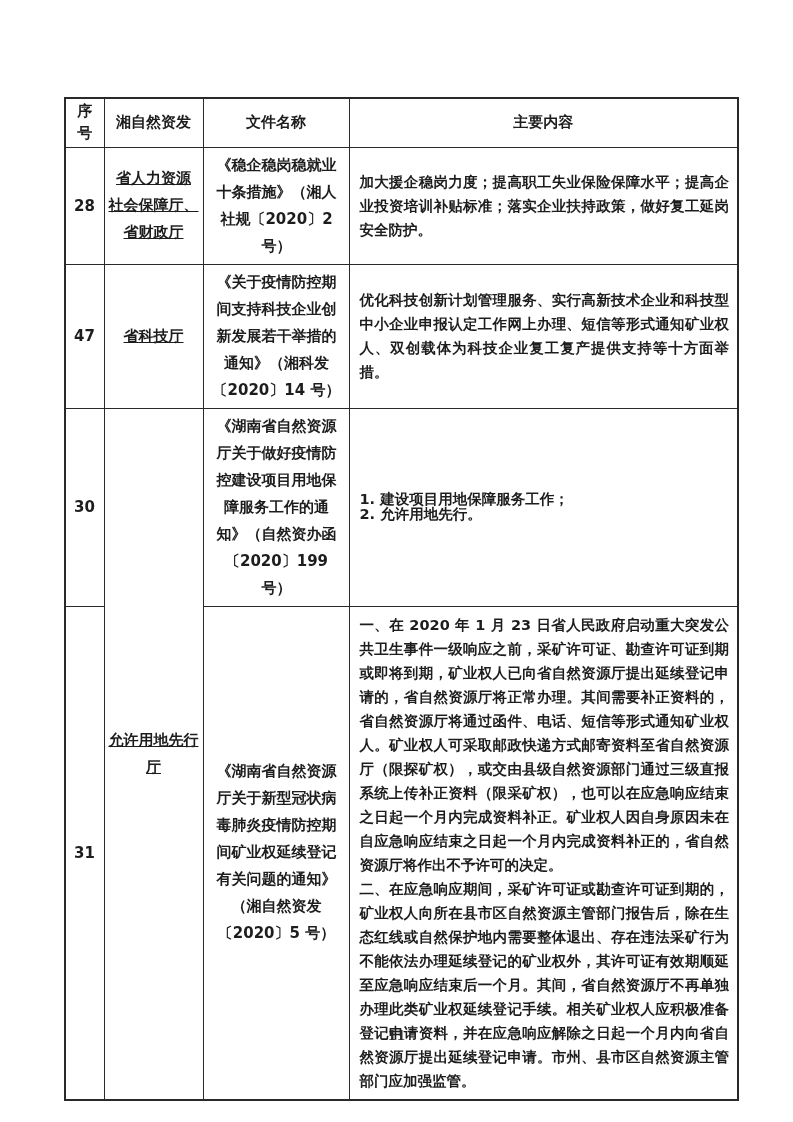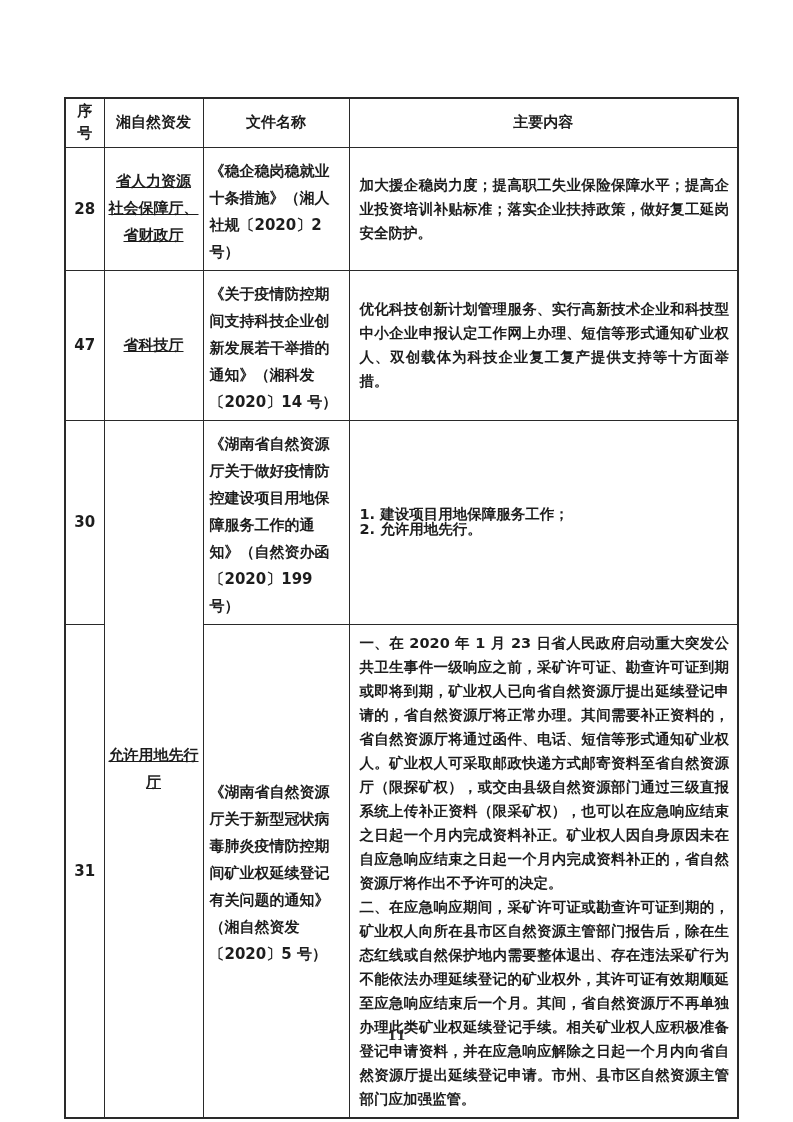--- a/index.html
+++ b/index.html
@@ -36,36 +36,36 @@
   }
   .doc-table th {
     font-size: 15px;
     font-weight: 700;
     text-align: center;
     line-height: 1.45;
     height: 48px;
     padding: 2px;
   }
   td.num {
-    text-align: center;
+    text-align: left;
     font-size: 15px;
-    padding: 2px;
+    padding: 8px;
   }
   td.agency {
     text-align: center;
     font-size: 15px;
     line-height: 1.8;
     padding: 2px;
     text-decoration: underline;
   }
   td.docname {
-    text-align: left;
+    text-align: center;
     font-size: 15px;
     line-height: 27px;
-    padding: 10px 5px 4px 6px;
+    padding: 4px 5px 4px 6px;
   }
   td.content {
     text-align: justify;
     font-size: 14.5px;
     line-height: 24px;
     padding: 6px 8px 6px 10px;
   }
   tr.r28 > td { height: 107px; }
   tr.r29 > td { height: 133px; }
   tr.r30 > td { height: 135px; }

